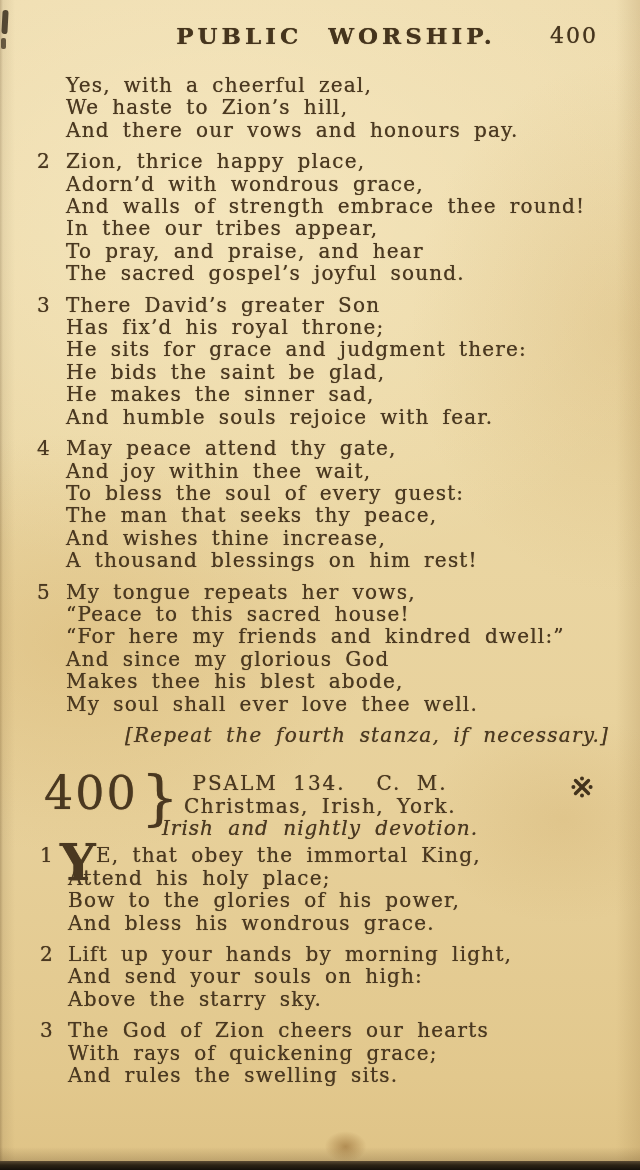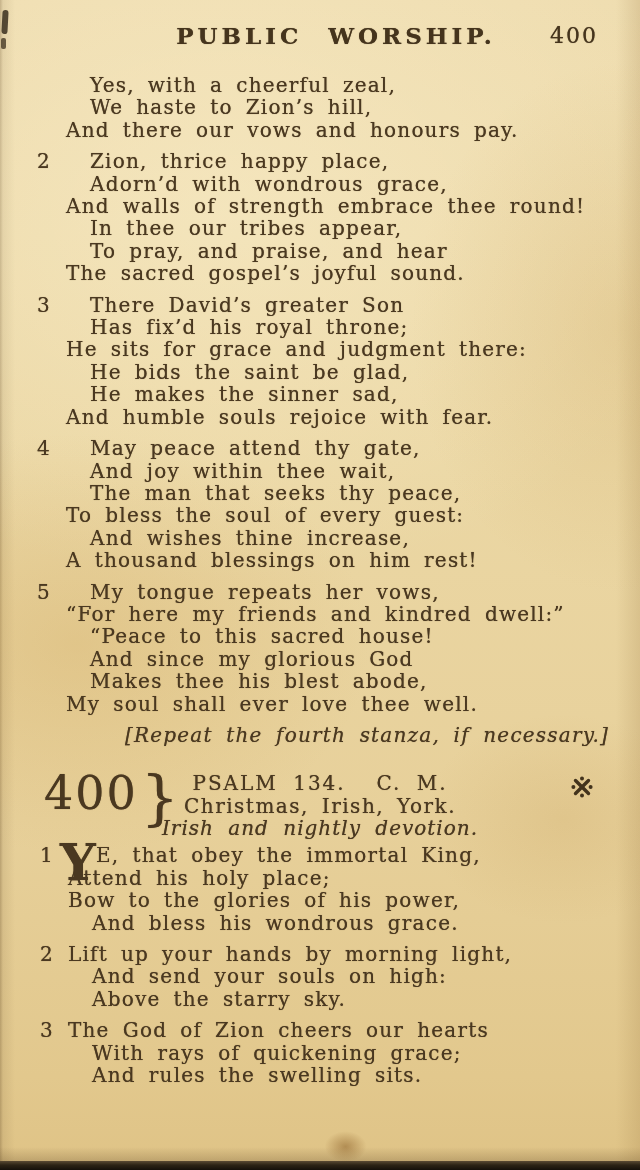--- a/index.html
+++ b/index.html
@@ -35,21 +35,21 @@
   
   .stanza{
     position:relative;
     padding-left:66px;
     margin-bottom:9px;
     font-size:20px;line-height:22.4px;
     letter-spacing:1.2px;word-spacing:5.5px;
   }
   .stanza .num{position:absolute;left:37px;top:0;}
   .vline{white-space:nowrap;}
-  .vline.i1{margin-left:24px;}
+  .vline.i1{}
   .vline.i2{}
   .psalm-stanzas .stanza{padding-left:68px;}
   .psalm-stanzas .stanza .num{left:40px;}
 
   
   .stanza.has-dc .dropcap{
     position:absolute;left:60px;top:-3px;
     font-size:50px;line-height:44px;font-weight:bold;letter-spacing:0;
   }
   .stanza.has-dc .vline.dc-line{padding-left:28px;}
@@ -128,30 +128,30 @@
         <div class="vline i1">Has fix’d his royal throne;</div>
         <div class="vline i0">He sits for grace and judgment there:</div>
         <div class="vline i1">He bids the saint be glad,</div>
         <div class="vline i1">He makes the sinner sad,</div>
         <div class="vline i0">And humble souls rejoice with fear.</div>
       </div>
       <div class="stanza">
         <span class="num">4</span>
         <div class="vline i1">May peace attend thy gate,</div>
         <div class="vline i1">And joy within thee wait,</div>
+        <div class="vline i0">To bless the soul of every guest:</div>
         <div class="vline i1">The man that seeks thy peace,</div>
-        <div class="vline i0">To bless the soul of every guest:</div>
         <div class="vline i1">And wishes thine increase,</div>
         <div class="vline i0">A thousand blessings on him rest!</div>
       </div>
       <div class="stanza">
         <span class="num">5</span>
         <div class="vline i1">My tongue repeats her vows,</div>
+        <div class="vline i1">“Peace to this sacred house!</div>
         <div class="vline i0">“For here my friends and kindred dwell:”</div>
-        <div class="vline i1">“Peace to this sacred house!</div>
         <div class="vline i1">And since my glorious God</div>
         <div class="vline i1">Makes thee his blest abode,</div>
         <div class="vline i0">My soul shall ever love thee well.</div>
       </div>
     </div>
 
   <div class="note">[Repeat the fourth stanza, if necessary.]</div>
 
   <div class="psalm-head">
     <div class="ph-numwrap">

